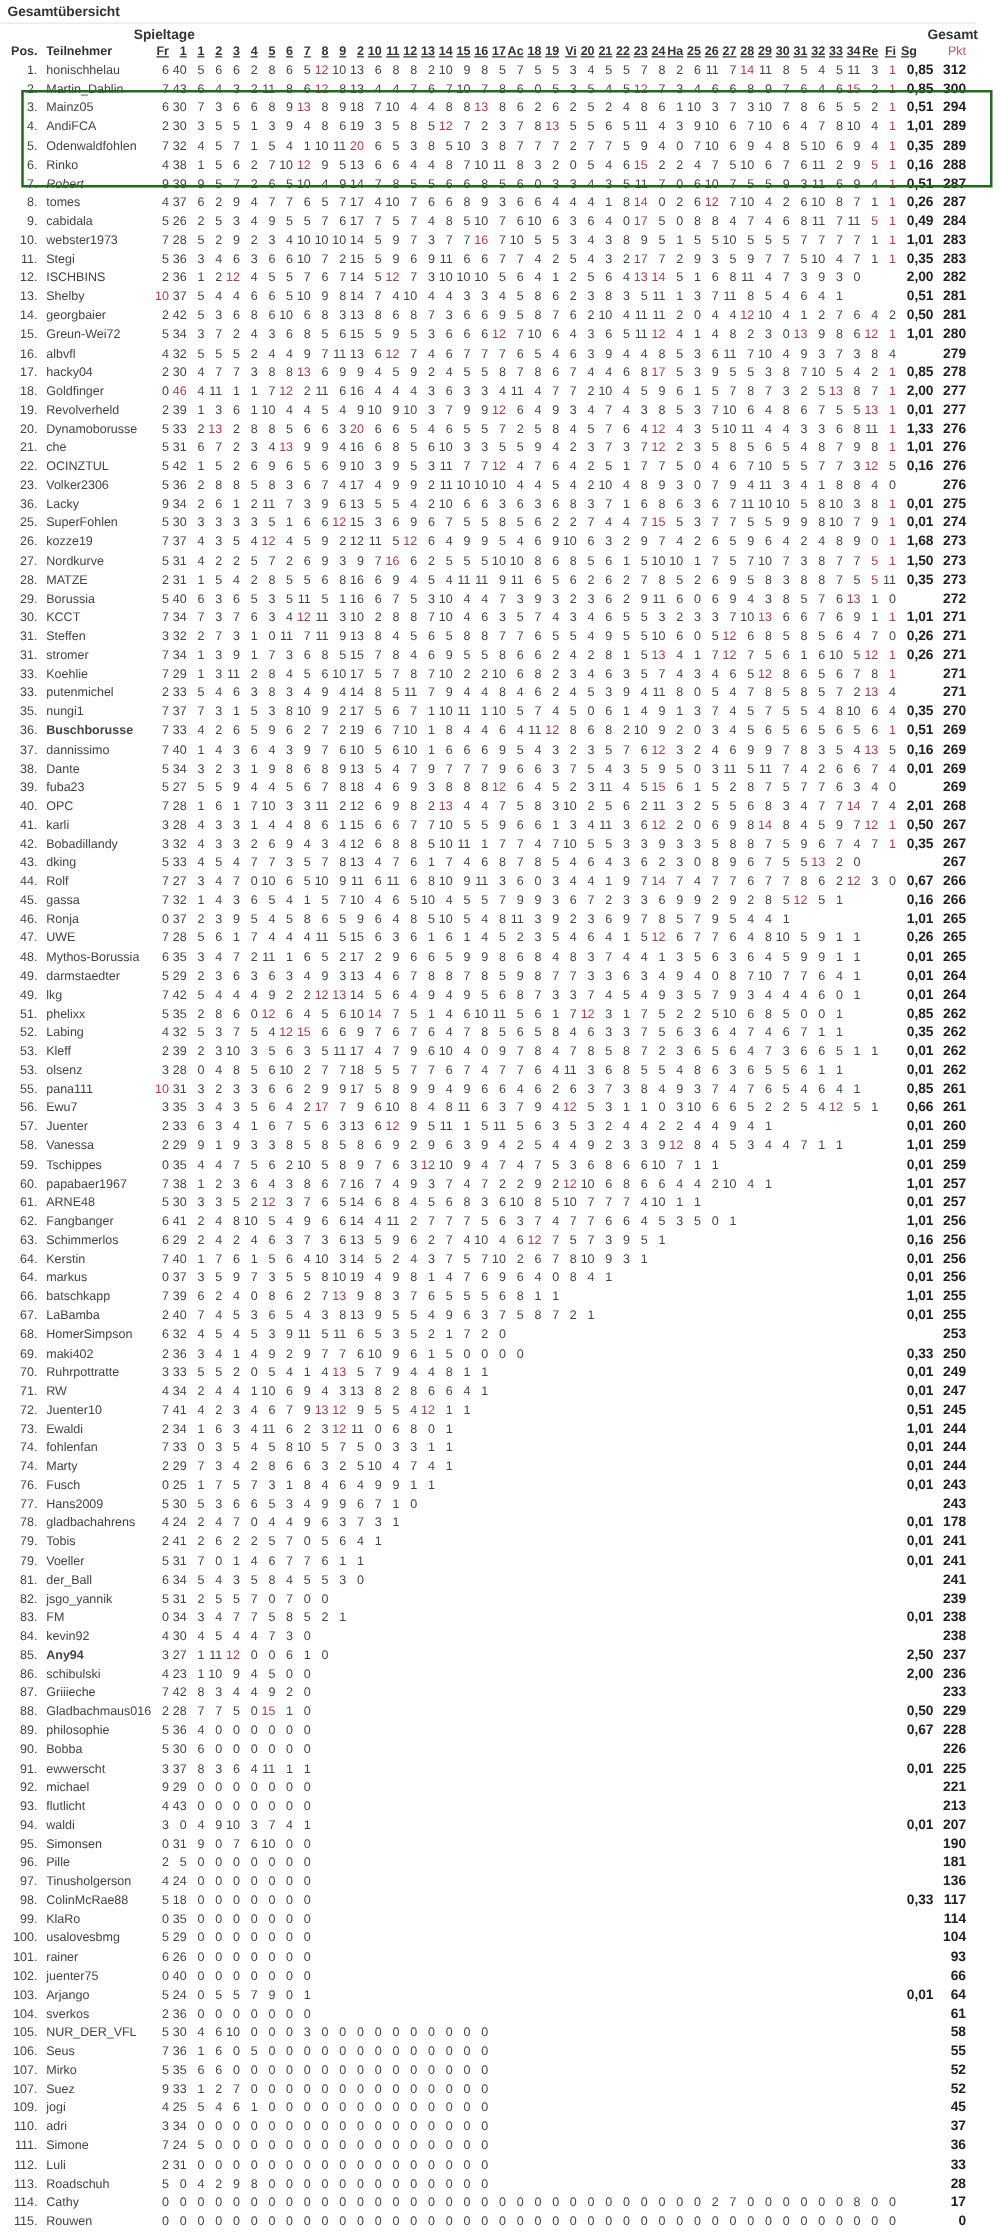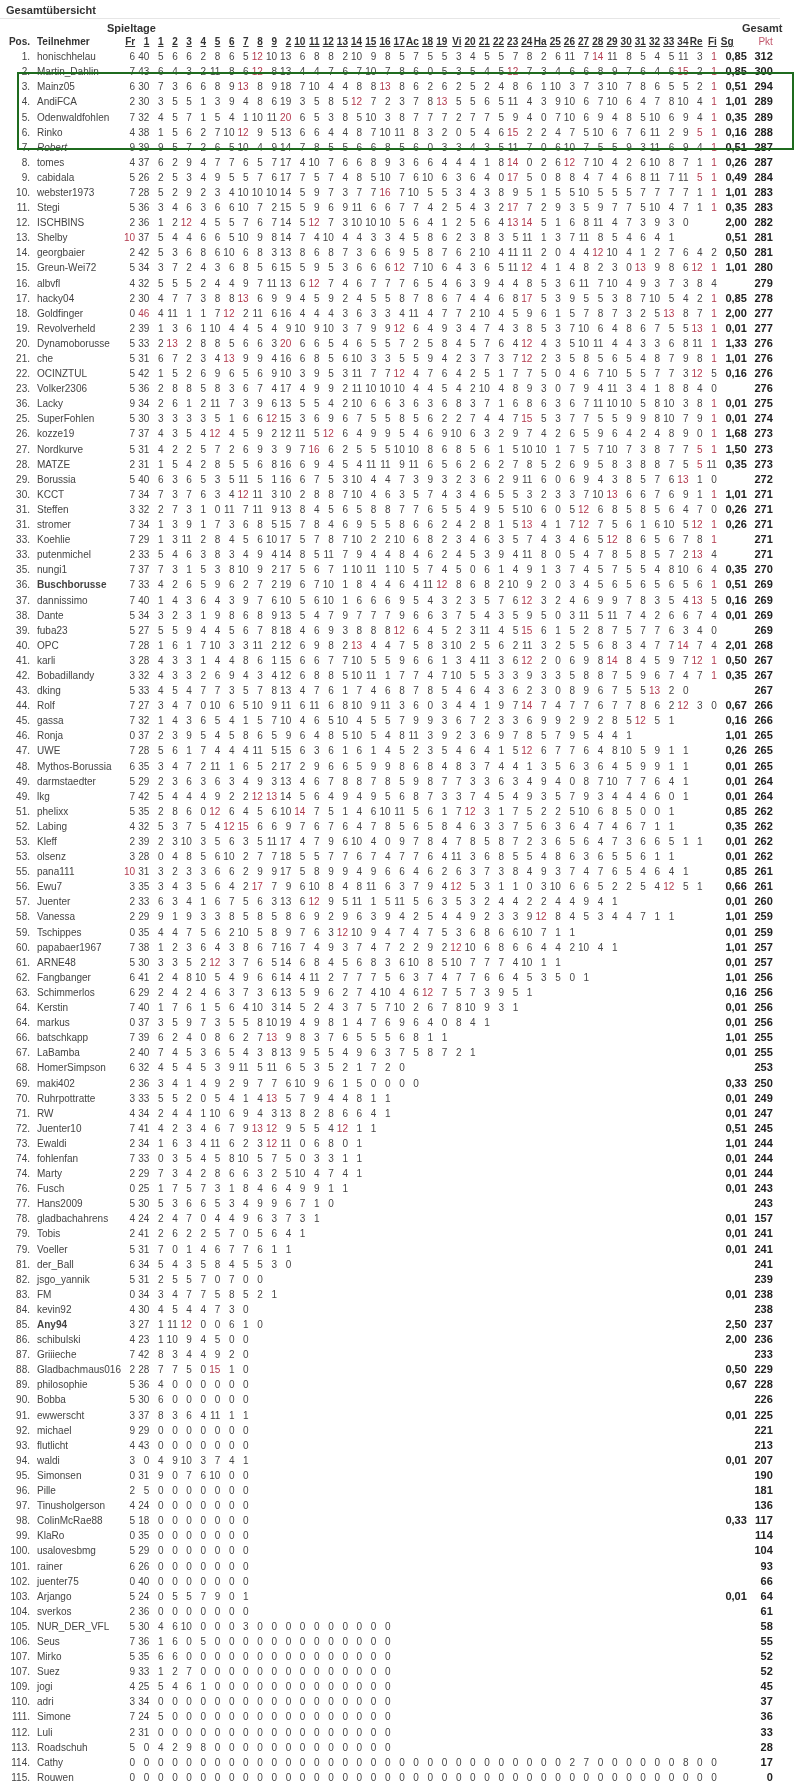--- a/index.html
+++ b/index.html
@@ -3819,21 +3819,21 @@
           <td class="s"></td>
           <td class="s"></td>
           <td class="s"></td>
           <td class="s"></td>
           <td class="s"></td>
           <td class="s"></td>
           <td class="s"></td>
           <td class="s"></td>
           <td class="s"></td>
           <td class="sg">0,01</td>
-          <td class="pk">157</td>
+          <td class="pk">178</td>
         </tr>
         <tr>
           <td class="pos">79.</td>
           <td class="nm" style="padding-left: 4px;">Tobis</td>
           <td class="s">2</td>
           <td class="s">41</td>
           <td class="s">2</td>
           <td class="s">6</td>
           <td class="s">2</td>
           <td class="s">2</td>

